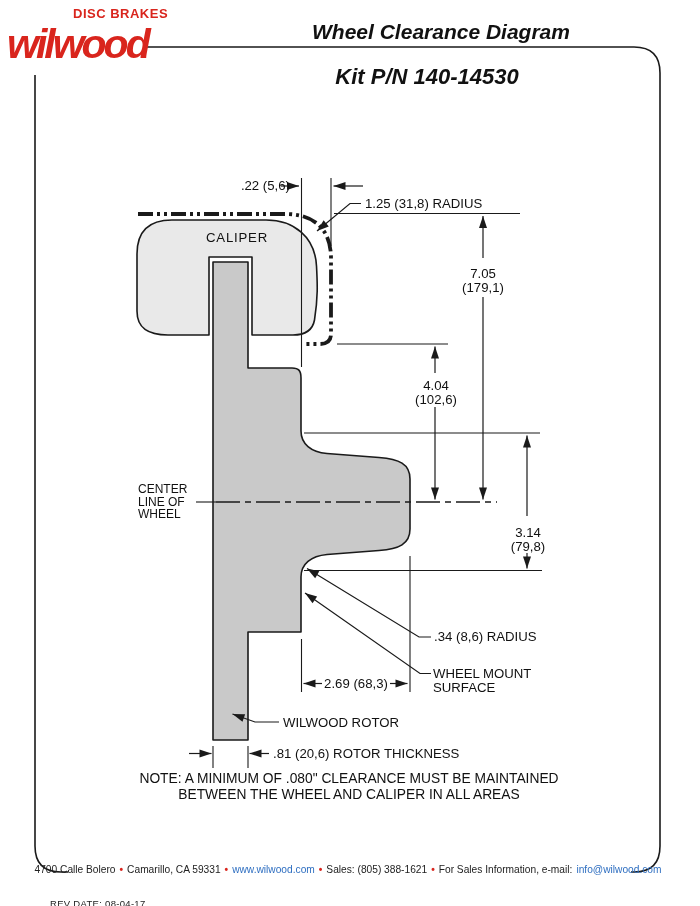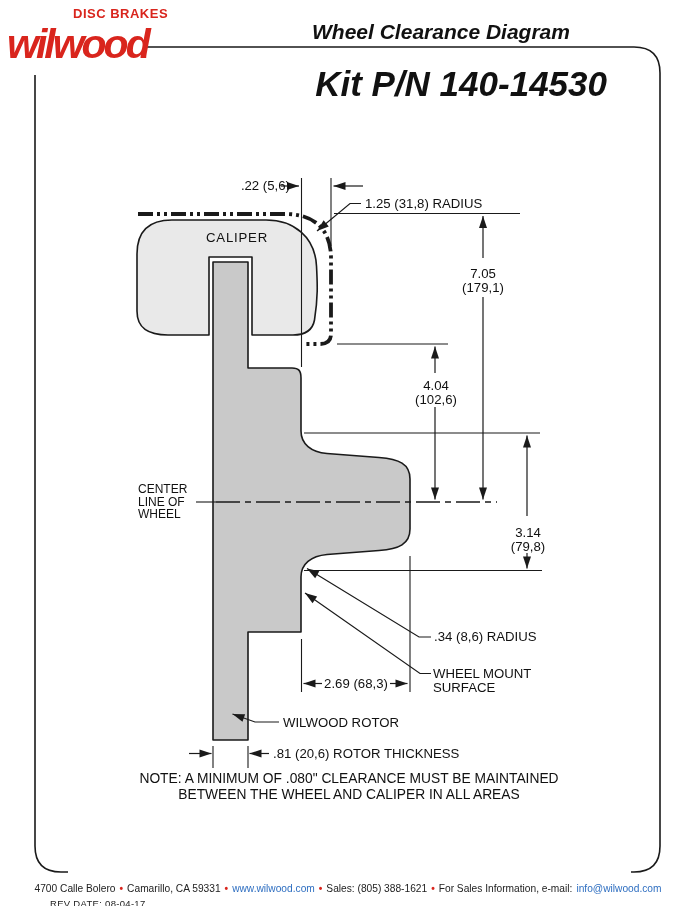--- a/index.html
+++ b/index.html
@@ -5,24 +5,24 @@
   html,body{margin:0;padding:0;background:#ffffff;}
   .page{position:relative;width:700px;height:906px;background:#fff;overflow:hidden;
         font-family:"Liberation Sans",sans-serif;}
   .abs{position:absolute;}
   .brand-tagline{left:73px;top:6px;color:#d9251d;font-weight:bold;
         font-size:13px;letter-spacing:0.5px;}
   .brand-name{left:7px;top:24px;color:#d9251d;font-weight:bold;font-style:italic;
         font-size:41px;letter-spacing:-3px;line-height:1;}
   .doc-title{left:261px;top:20px;width:360px;text-align:center;font-weight:bold;
         font-style:italic;font-size:21px;color:#111;}
-  .kit-number{left:247px;top:64px;width:360px;text-align:right;font-weight:bold;
-        font-style:italic;font-size:35px;color:#111;}
+  .kit-number{left:247px;top:64px;width:360px;text-align:center;font-weight:bold;
+        font-style:italic;font-size:22px;color:#111;}
   .footer-line{left:36px;right:40px;top:864px;display:flex;justify-content:center;
-        align-items:center;gap:4px;font-size:10.2px;color:#222;white-space:nowrap;margin-top:19px;}
+        align-items:center;gap:4px;font-size:10.2px;color:#222;white-space:nowrap;}
   .footer-line .bullet{color:#d9251d;font-weight:bold;}
   .footer-line .link{color:#2f6fc1;cursor:pointer;}
   .rev-date{left:50px;top:898px;font-size:9.5px;color:#222;letter-spacing:0.3px;}
   svg{position:absolute;left:0;top:0;}
   .outline{fill:none;stroke:#1a1a1a;stroke-width:1.6;stroke-linejoin:round;}
   .dimline{stroke:#1a1a1a;stroke-width:1.2;fill:none;}
   .extline{stroke:#1a1a1a;stroke-width:1.1;fill:none;}
   .dim-text{font-family:"Liberation Sans",sans-serif;font-size:13.2px;fill:#111;}
   .note-text{font-family:"Liberation Sans",sans-serif;font-size:13.8px;fill:#111;}
   .cl-text{font-family:"Liberation Sans",sans-serif;font-size:12px;fill:#111;}

